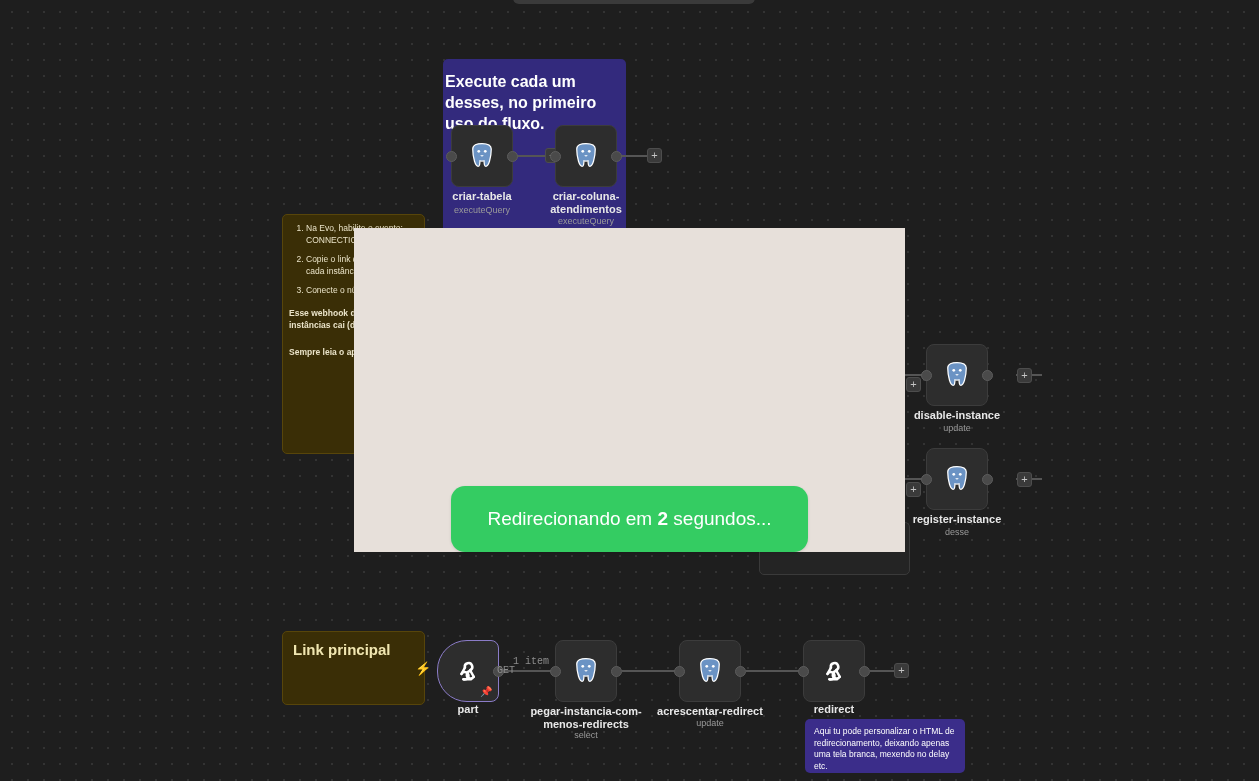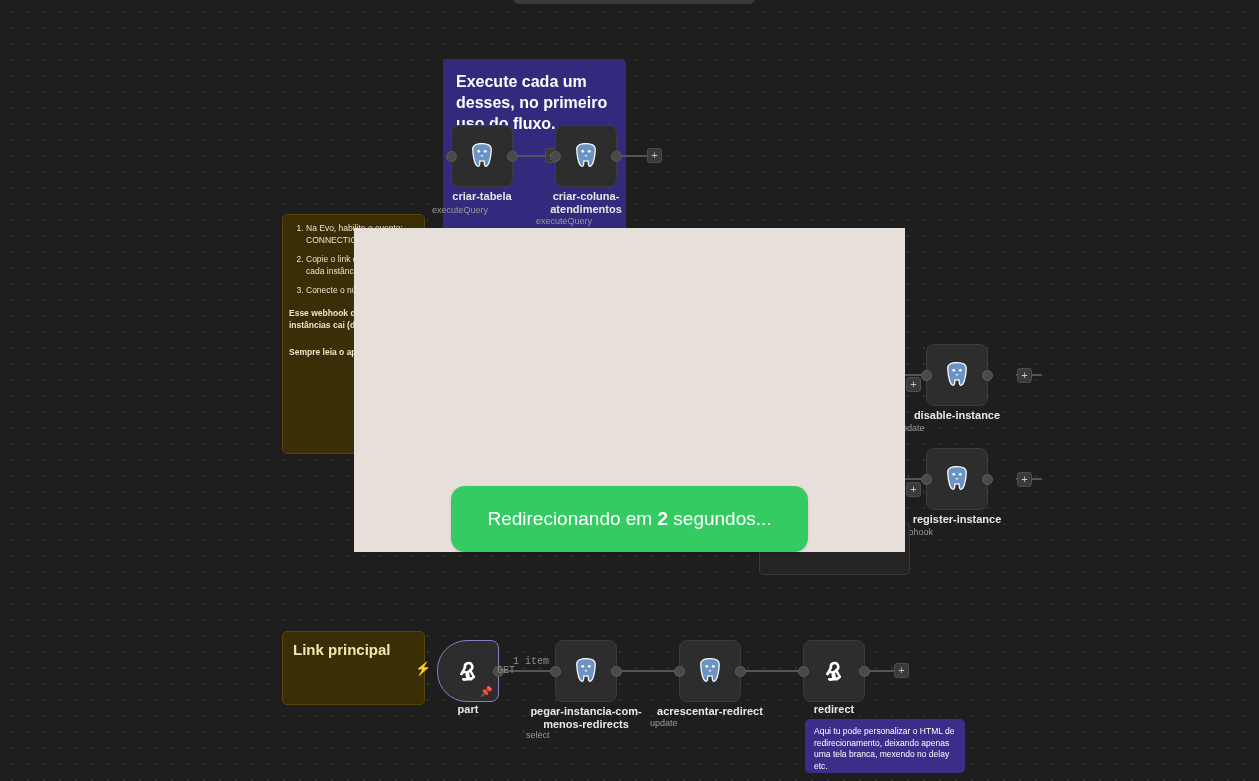--- a/index.html
+++ b/index.html
@@ -37,20 +37,21 @@
     position: absolute;
     text-align: center;
     color: #e8e8e8;
     font-size: 11px;
     font-weight: bold;
     line-height: 13px;
     white-space: pre-line;
   }
   .node-sub {
     position: absolute;
+    text-align: center;
     color: #9a9a9a;
     font-size: 9px;
     line-height: 11px;
   }
   .port {
     position: absolute;
     width: 11px; height: 11px;
     border-radius: 50%;
     background: #4a4a4a;
     border: 1px solid #5c5c5c;
@@ -168,21 +169,21 @@
   }
   svg { display: block; }
 </style>
 </head>
 <body>
 
 <div id="canvas">
 
   <div class="top-strip" style="left:513px; top:-20px; width:242px; height:24px;"></div>
 
-  <div class="sticky purple-big" style="left:443px; top:59px; width:183px; height:185px; padding:12px 13px;">
+  <div class="sticky purple-big" style="left:443px; top:59px; width:183px; height:185px; padding:12px 2px;">
     <p class="big-note-title">Execute cada um desses, no primeiro uso do fluxo.</p>
   </div>
 
   <div class="wire" style="left:506px; top:155px; width:48px;"></div>
   <div class="plusbtn" style="left:545px; top:148px;">+</div>
 
   <div class="node" style="left:451px; top:125px;">
     <span class="port in"></span>
     <span class="port out"></span>
     <span>
@@ -259,21 +260,21 @@
     <span>
       <svg width="30" height="30" viewBox="0 0 24 24">
         <path d="M12 2C7.8 2 4.6 3.1 4.6 6.4c0 3 .4 6.6 1.4 9.8.7 2.2 1.7 4 2.9 4 .7 0 1.1-.6 1.2-1.4.2-1.5.3-3 .3-3s.6.2 1.6.2 1.6-.2 1.6-.2.1 1.5.3 3c.1.8.5 1.4 1.2 1.4 1.2 0 2.2-1.8 2.9-4 1-3.2 1.4-6.8 1.4-9.8C19.4 3.1 16.2 2 12 2z" fill="#6b93c4" stroke="#ffffff" stroke-width="1"></path>
         <circle cx="9.4" cy="8.2" r="1.1" fill="#ffffff"></circle>
         <circle cx="14.6" cy="8.2" r="1.1" fill="#ffffff"></circle>
         <path d="M11 11.5c.6.6 1.4.6 2 0" stroke="#ffffff" stroke-width="0.9" fill="none"></path>
       </svg>
     </span>
   </div>
   <div class="node-label" style="left:897px; top:513px; width:120px;">register-instance</div>
-  <div class="node-sub" style="left:897px; top:527px; width:120px;">webhook</div>
+  <div class="node-sub" style="left:897px; top:527px; width:120px;">desse</div>
 
   <div class="sticky dark" style="left:759px; top:522px; width:151px; height:53px; padding:6px 8px;">
     <div style="height:11px;"></div>
     <div>conexão na EvolutionAPI</div>
   </div>
 
   <div class="sticky yellow" style="left:282px; top:631px; width:143px; height:74px; padding:8px 10px;">
     <h3 class="yel-title">Link principal</h3>
   </div>
   <div class="bolt-icon" style="left:415px; top:662px;">⚡</div>

